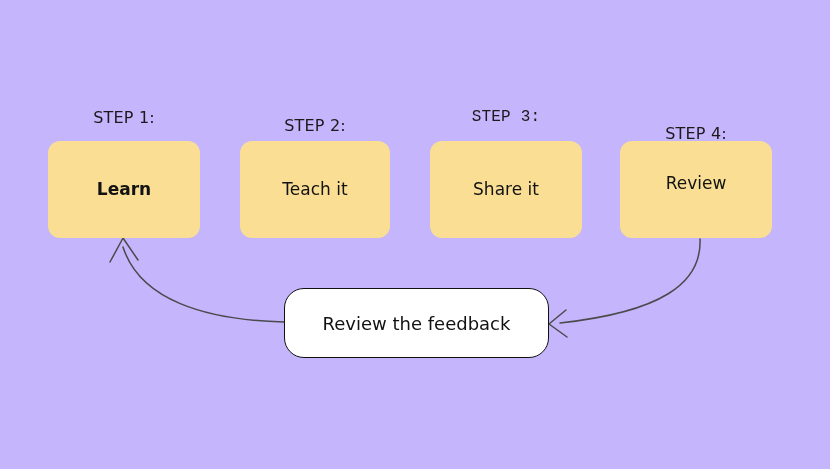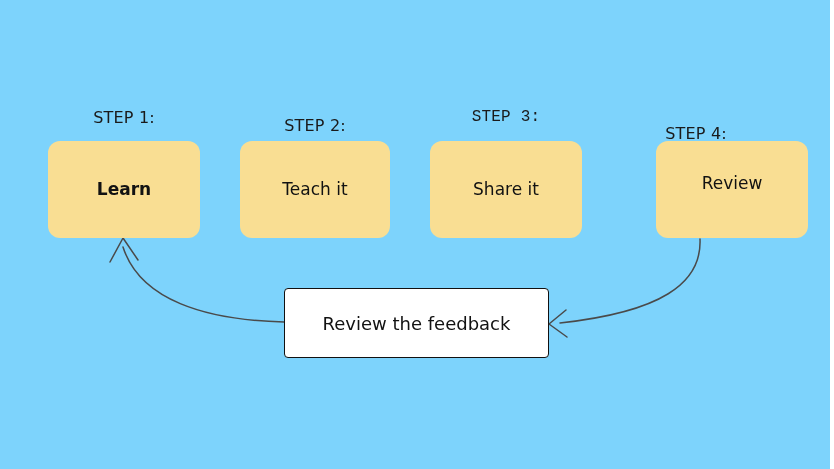--- a/index.html
+++ b/index.html
@@ -10,21 +10,21 @@
     width: 834px;
     height: 469px;
     background: #ffffff;
     font-family: "DejaVu Sans", sans-serif;
     overflow: hidden;
   }
   #canvas {
     position: relative;
     width: 830px;
     height: 469px;
-    background: #7dd3fc;
+    background: #c4b5fd;
   }
   #arrow-layer {
     position: absolute;
     left: 0;
     top: 0;
     width: 834px;
     height: 469px;
     pointer-events: none;
   }
   .step-group {
@@ -52,21 +52,21 @@
   .step-box .line {
     font-size: 17px;
     color: #121212;
     line-height: 1.95;
     white-space: nowrap;
   }
   .feedback-box {
     position: absolute;
     background: #ffffff;
     border: 1.6px solid #111111;
-    border-radius: 4px;
+    border-radius: 20px;
     display: flex;
     align-items: center;
     justify-content: center;
     box-sizing: border-box;
   }
   .feedback-box .label {
     font-size: 18px;
     color: #121212;
     white-space: nowrap;
   }
@@ -101,21 +101,21 @@
 
   <div class="step-group" style="left:430px; top:108px; width:152px;">
     <div class="step-label" style="top:0;font-family:Liberation Mono, monospace;">STEP 3:</div>
     <div class="step-box" style="left:0; top:33px; width:152px; height:97px;">
       <span class="line">Share it</span>
     </div>
   </div>
 
   <div class="step-group" style="left:620px; top:108px; width:152px;">
     <div class="step-label" style="top:16px;">STEP 4:</div>
-    <div class="step-box" style="left:0; top:33px; width:152px; height:97px; justify-content:flex-start; padding-top:26px;margin-left:36px;">
+    <div class="step-box" style="left:0; top:33px; width:152px; height:97px; justify-content:flex-start; padding-top:26px;">
       <span class="line">Review</span>
     </div>
   </div>
 
   <div class="feedback-box" style="left:284px; top:288px; width:265px; height:70px;">
     <span class="label">Review the feedback</span>
   </div>
 
 </div>
 

